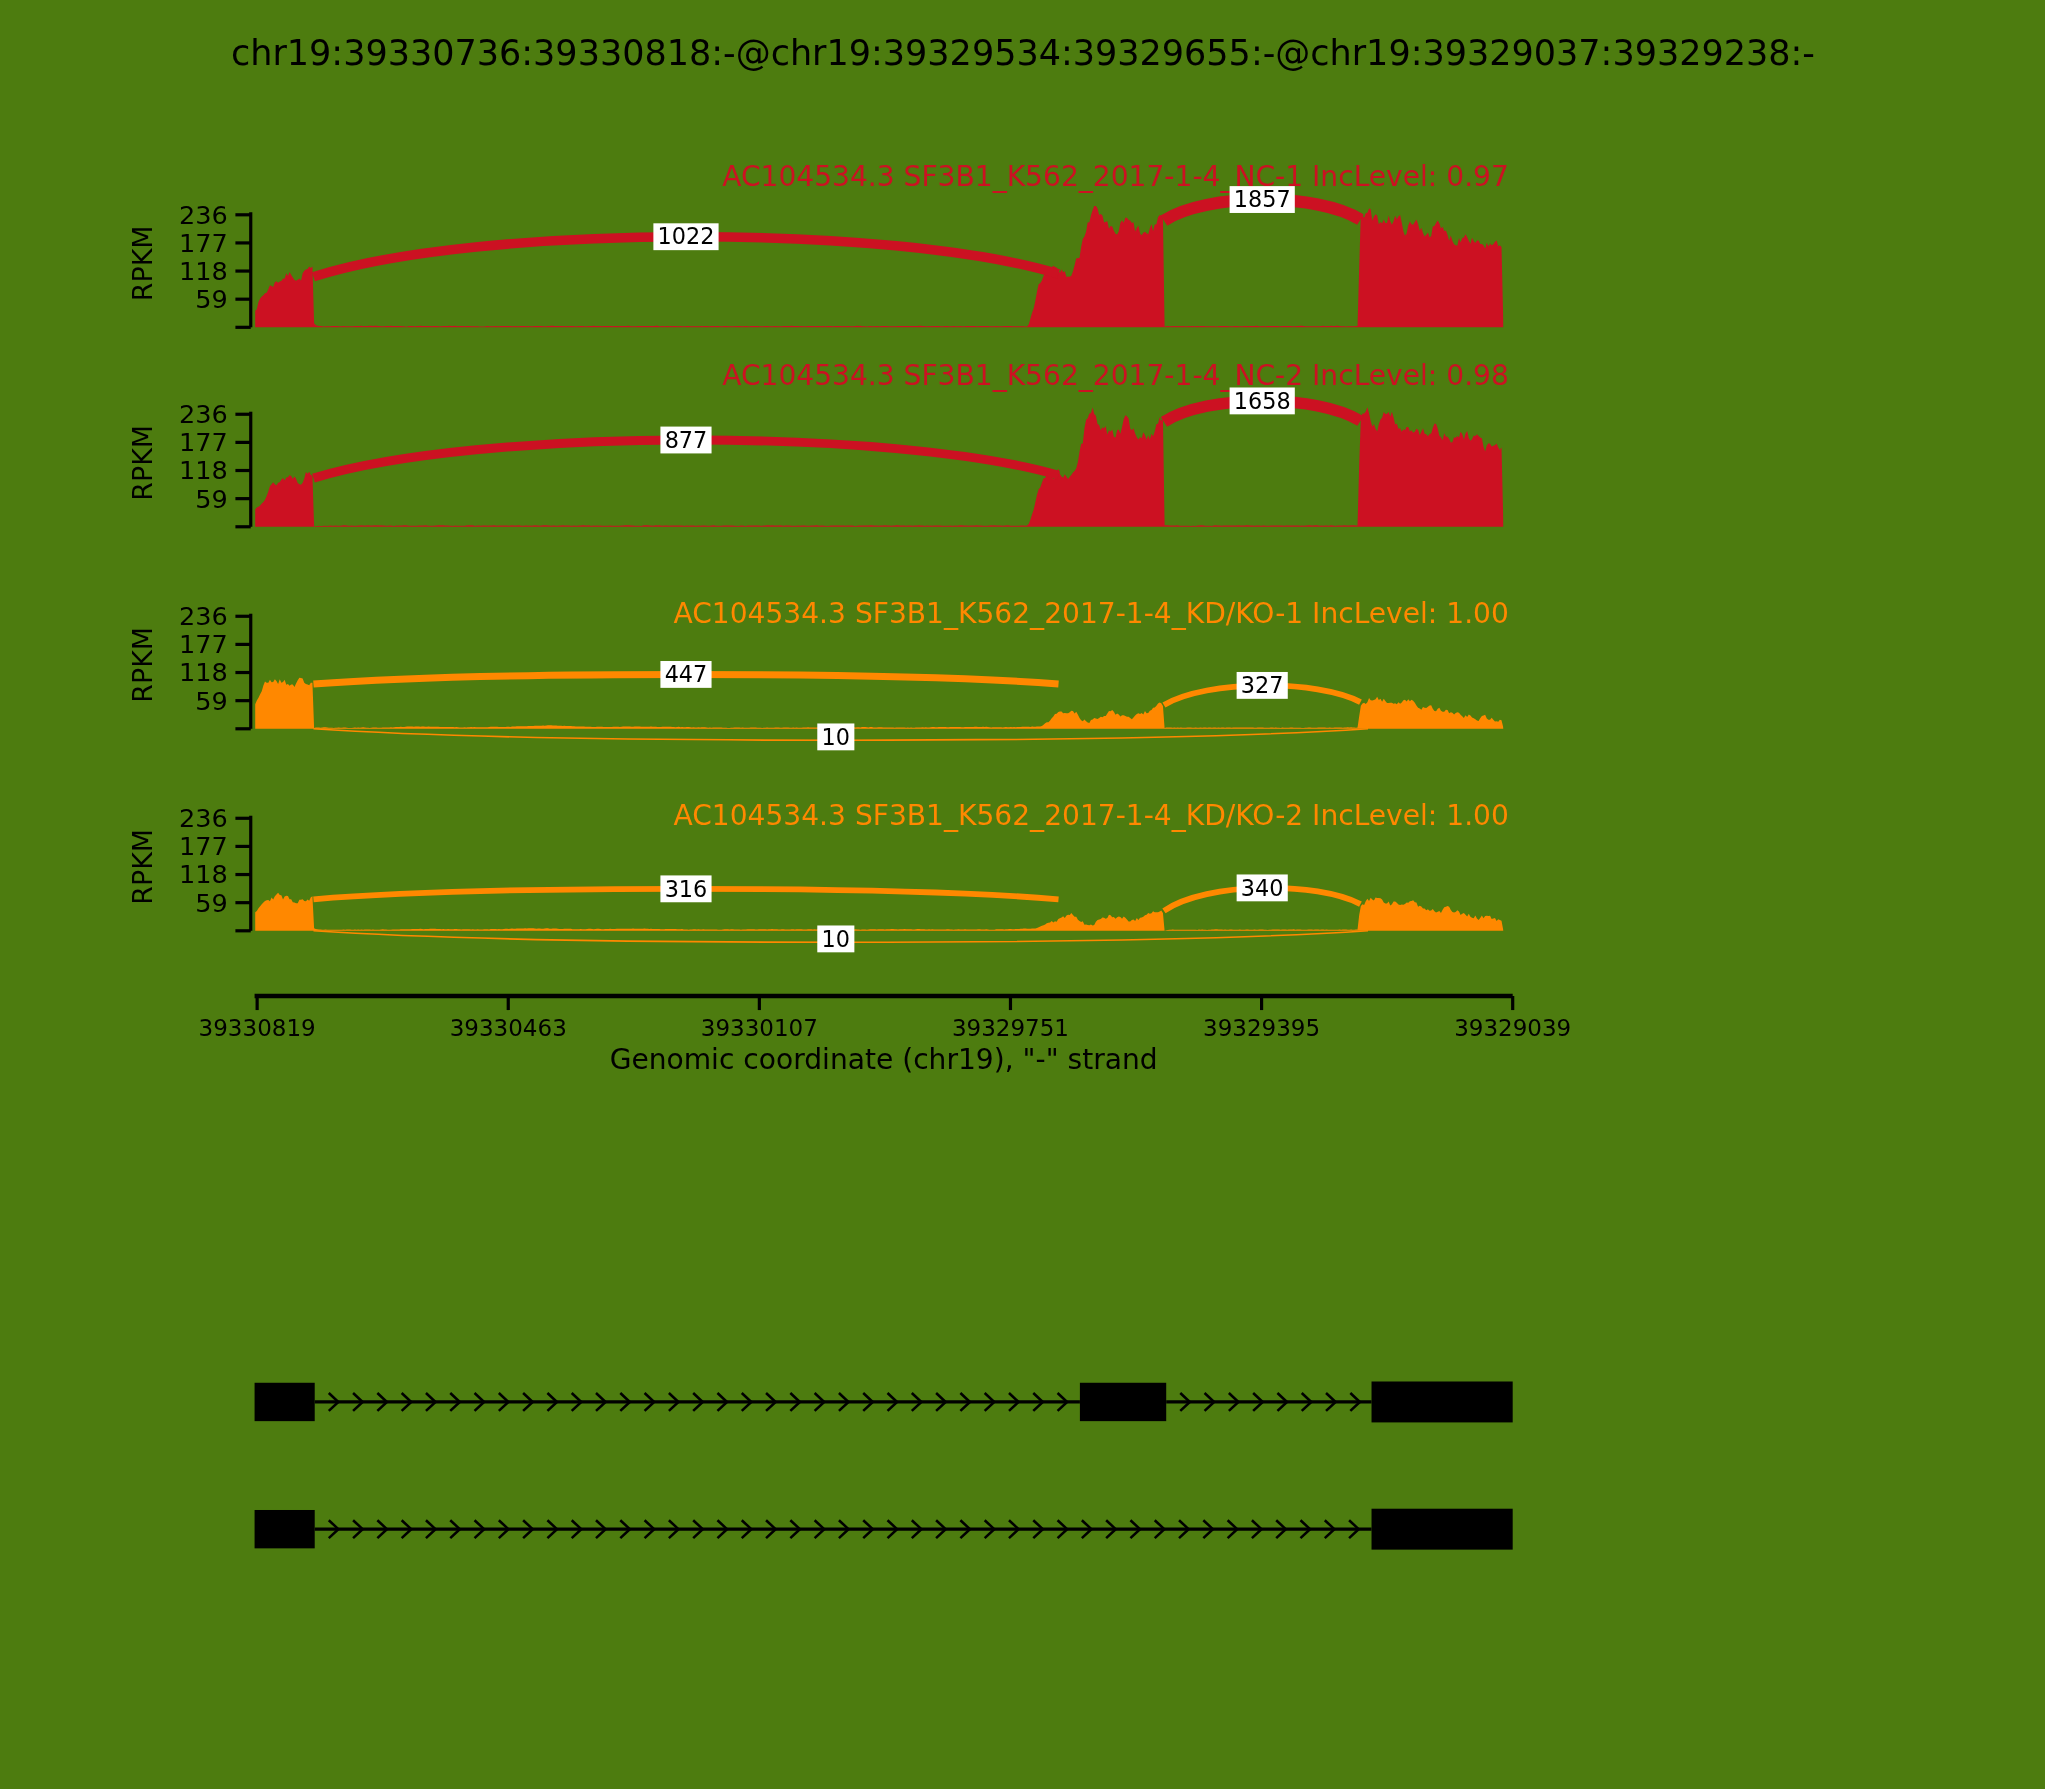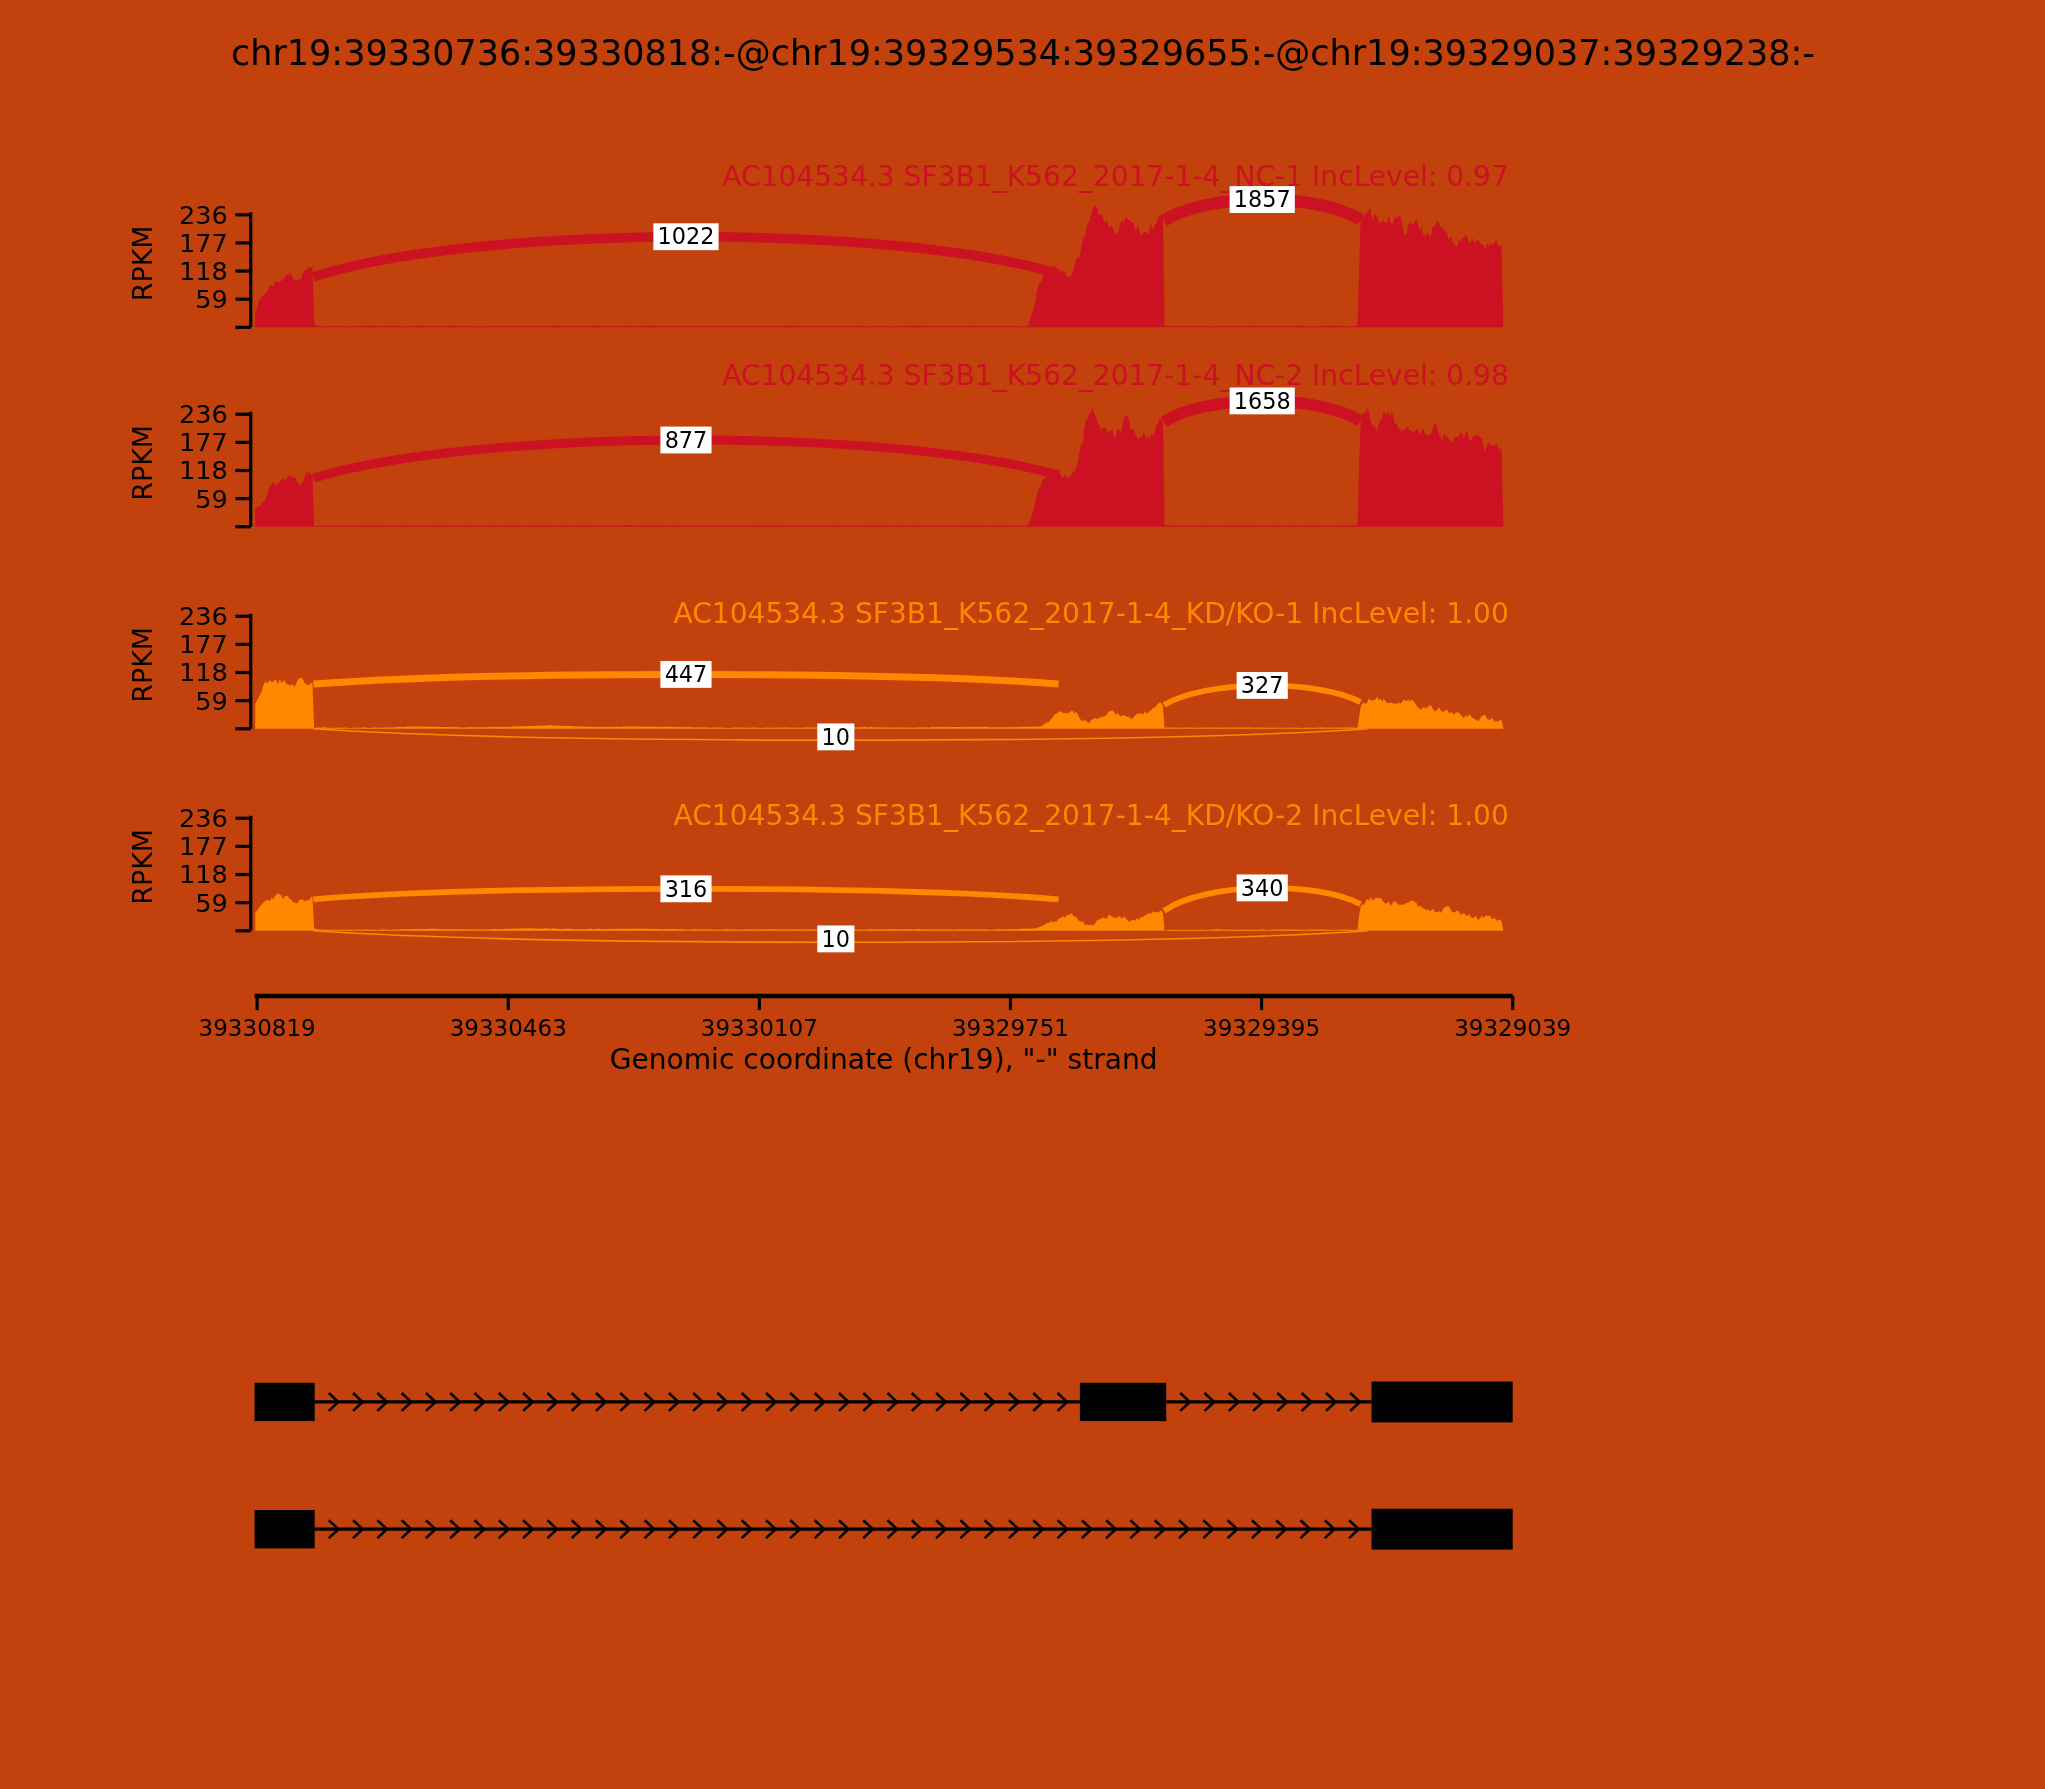--- a/index.html
+++ b/index.html
@@ -1,16 +1,16 @@
 <!DOCTYPE html>
 <html style="font-size:10.2px"><head>
 <meta charset="utf-8">
 <style>
   html,body{margin:0;padding:0;background:#ffffff;}
-  .page{position:relative;width:2046px;height:1790px;background:#c2410c;
+  .page{position:relative;width:2046px;height:1790px;background:#4d7c0f;
         font-family:"DejaVu Sans","Liberation Sans",sans-serif;overflow:hidden;}
   .main-title{position:absolute;top:33px;left:0;width:2046px;text-align:center;
               font-size:35px;color:#000;white-space:nowrap;}
   svg{position:absolute;top:0;left:0;}
   text{font-family:"DejaVu Sans","Liberation Sans",sans-serif;}
 </style>
 </head>
 <body>
 
 <div class="page">

